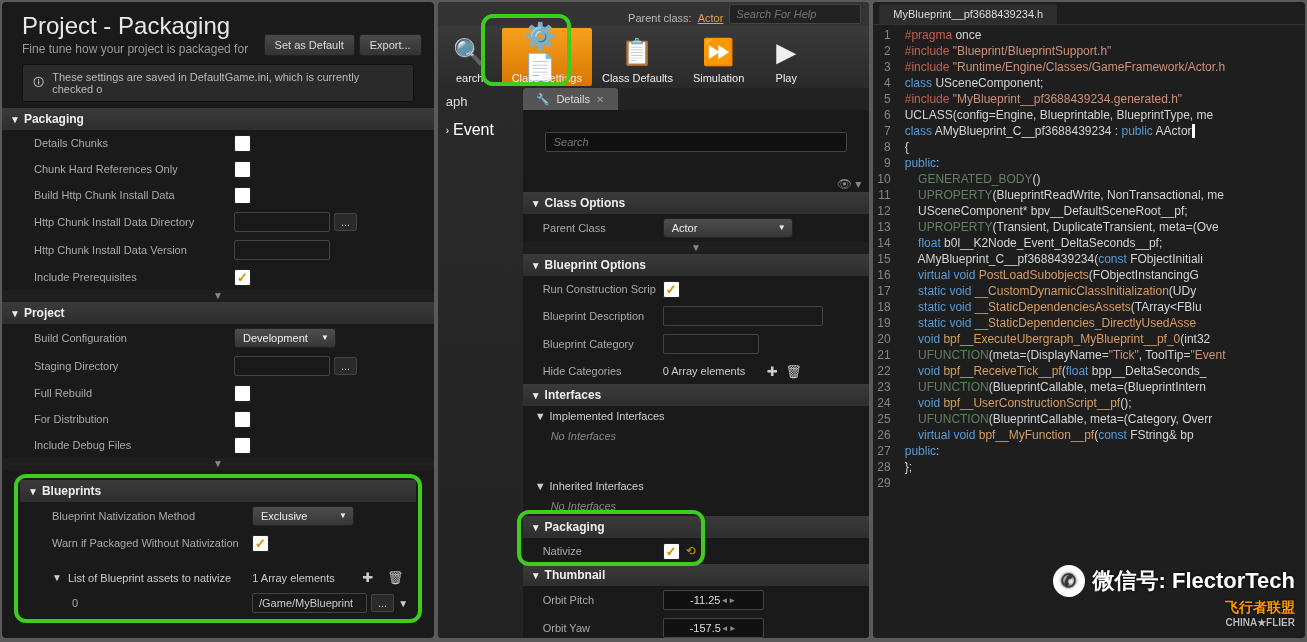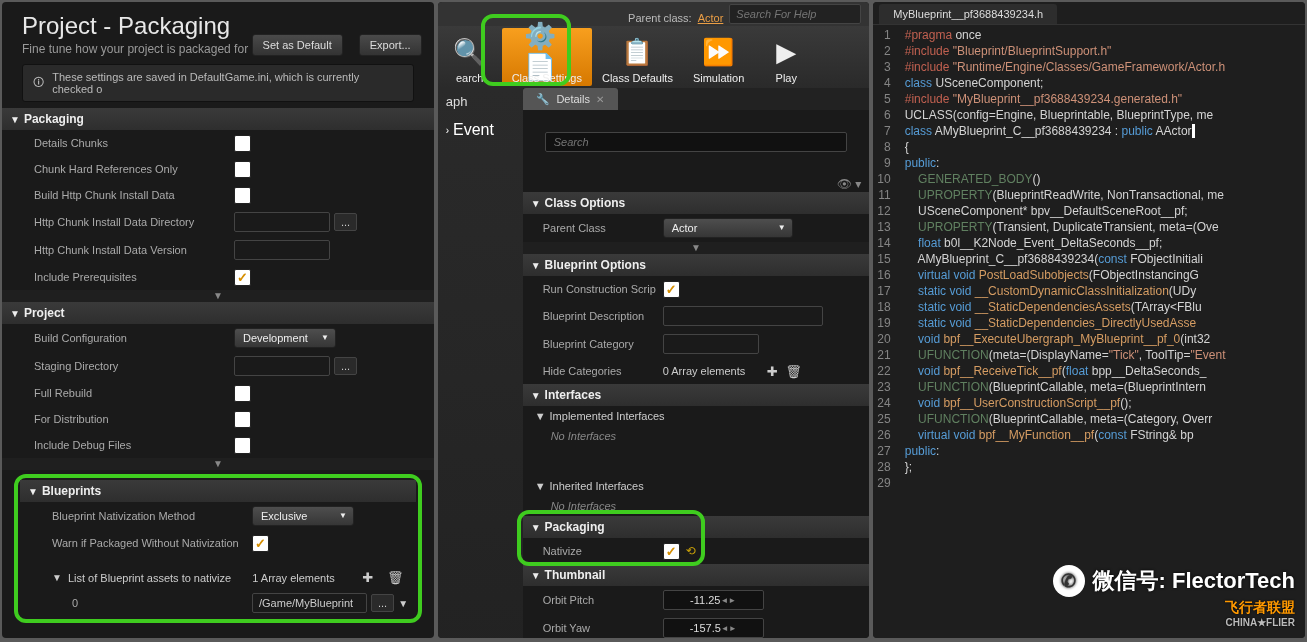--- a/index.html
+++ b/index.html
@@ -3,21 +3,21 @@
 <meta charset="utf-8">
 <style>
 *{box-sizing:border-box;margin:0;padding:0;font-family:"Segoe UI",Arial,sans-serif}
 body{background:#5a5a5a;width:1307px;height:642px;display:flex;gap:4px;padding:2px;overflow:hidden}
 .panel{background:#1a1a1a;border-radius:4px;overflow:hidden;display:flex;flex-direction:column}
 .p1{width:432px;height:636px}
 .p2{width:432px;height:636px}
 .p3{width:432px;height:636px;position:relative;background:#1e1e1e}
 .panel-title{color:#e8e8e8;font-size:24px;font-weight:400;padding:10px 20px 2px}
 .panel-sub{color:#999;font-size:12px;padding:0 20px 8px}
-.topbuttons{position:absolute;right:12px;top:32px;display:flex;gap:16px}
+.topbuttons{position:absolute;right:12px;top:32px;display:flex;gap:4px}
 .btn{background:linear-gradient(#4a4a4a,#333);border:1px solid #222;color:#ddd;font-size:11px;padding:4px 10px;border-radius:3px;cursor:pointer}
 .info-bar{background:#2a2a2a;border:1px solid #111;border-radius:3px;margin:0 20px 6px;padding:6px 10px;color:#bbb;font-size:11px;display:flex;align-items:center;gap:8px}
 .section-hdr{background:linear-gradient(#3a3a3a,#2e2e2e);color:#eee;font-size:12px;font-weight:bold;padding:4px 8px;display:flex;align-items:center;gap:4px}
 .section-hdr .arrow{font-size:10px}
 .row{display:flex;align-items:center;padding:4px 8px 4px 32px;min-height:26px}
 .row-label{color:#aaa;font-size:11px;flex:0 0 200px}
 .checkbox{width:17px;height:17px;background:#fff;border:1px solid #222;border-radius:2px;display:flex;align-items:center;justify-content:center;cursor:pointer}
 .checkbox.checked::after{content:"✓";color:#d68e00;font-size:13px;font-weight:bold}
 .text-input{background:#1a1a1a;border:1px solid #444;color:#ccc;font-size:11px;padding:3px 6px;border-radius:2px;width:96px;height:20px}
 .text-input.wide{width:115px}

